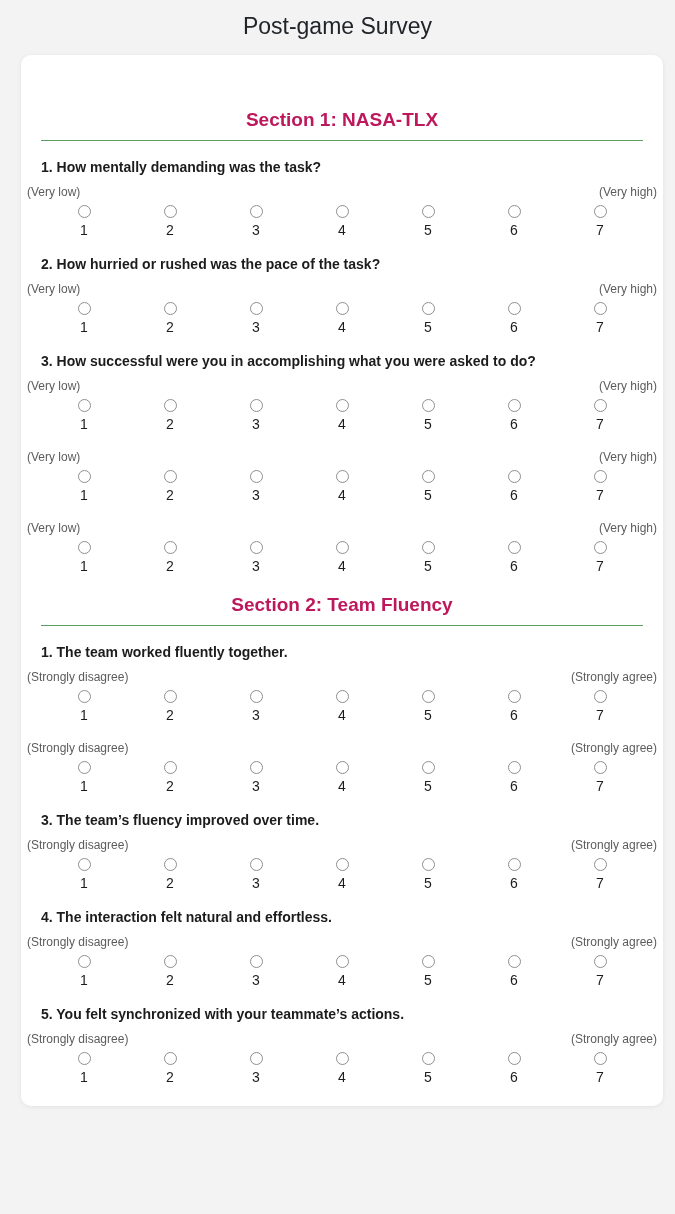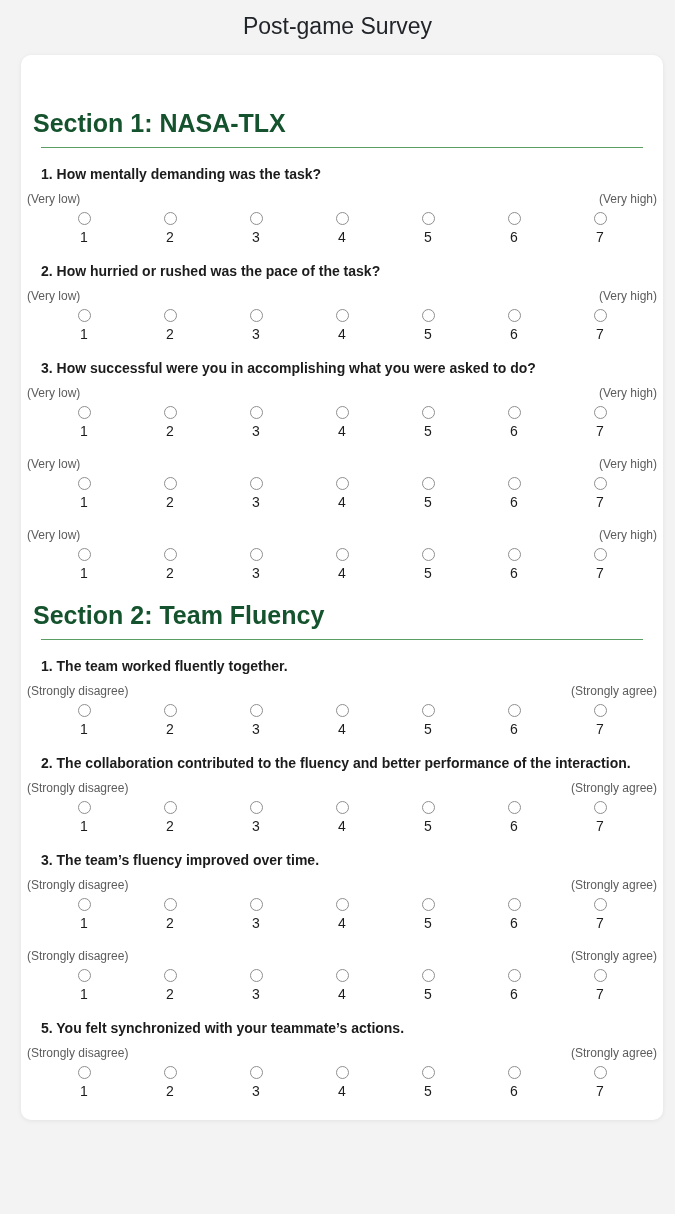--- a/index.html
+++ b/index.html
@@ -22,24 +22,24 @@
   }
   .card {
     margin: 0 12px 8px 21px;
     background: #ffffff;
     border-radius: 10px;
     box-shadow: 0 1px 5px rgba(0,0,0,0.07);
     padding: 40px 12px 18px;
     box-sizing: border-box;
   }
   .section-title {
-    text-align: left;
-    font-size: 25px;
+    text-align: center;
+    font-size: 19px;
     font-weight: bold;
-    color: #14532d;
+    color: #be185d;
     margin: 14px 0 9px;
   }
   .section-rule {
     height: 1px;
     margin: 0 8px;
   }
   .survey-section + .survey-section {
     margin-top: 20px;
   }
   .question {
@@ -316,21 +316,20 @@
             <input type="radio" name="s2q1" value="6" style="">
             <span class="scale-num">6</span>
           </label>
           <label class="scale-option">
             <input type="radio" name="s2q1" value="7" style="">
             <span class="scale-num">7</span>
           </label>
         </div>
       </div>
       <div class="question">
-        <div class="q-title">2. The collaboration contributed to the fluency and better performance of the interaction.</div>
         <div class="anchors">
           <span>(Strongly disagree)</span>
           <span>(Strongly agree)</span>
         </div>
         <div class="scale-row">
           <label class="scale-option">
             <input type="radio" name="s2q2" value="1" style="">
             <span class="scale-num">1</span>
           </label>
           <label class="scale-option">
@@ -390,20 +389,21 @@
             <input type="radio" name="s2q3" value="6" style="">
             <span class="scale-num">6</span>
           </label>
           <label class="scale-option">
             <input type="radio" name="s2q3" value="7" style="">
             <span class="scale-num">7</span>
           </label>
         </div>
       </div>
       <div class="question">
+        <div class="q-title">4. The interaction felt natural and effortless.</div>
         <div class="anchors">
           <span>(Strongly disagree)</span>
           <span>(Strongly agree)</span>
         </div>
         <div class="scale-row">
           <label class="scale-option">
             <input type="radio" name="s2q4" value="1" style="">
             <span class="scale-num">1</span>
           </label>
           <label class="scale-option">

